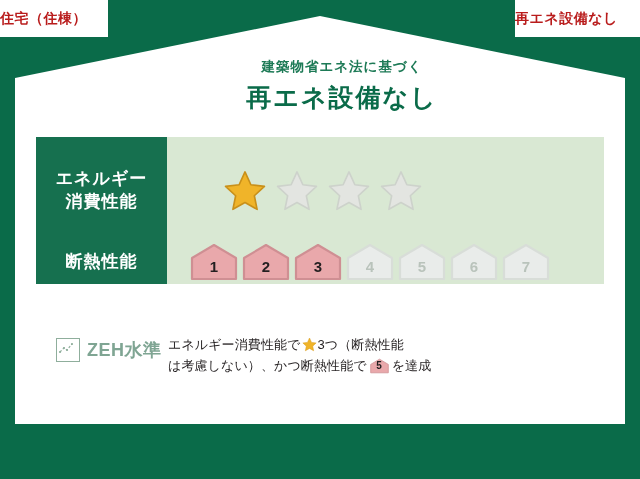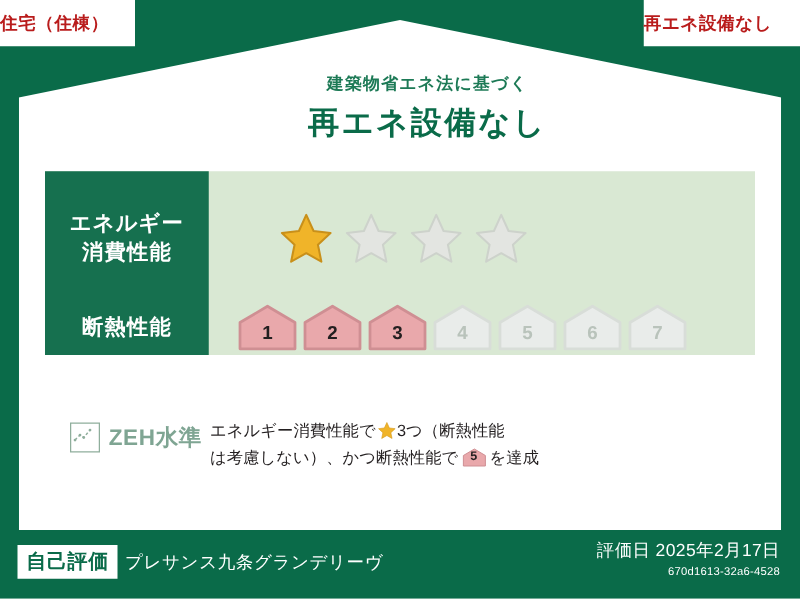--- a/index.html
+++ b/index.html
@@ -356,24 +356,14 @@
     </div>
     <div class="note-text">
       <span>エネルギー消費性能で</span><span class="inline-star"><svg width="15" height="15" viewBox="0 0 24 24">
             <polygon points="12,1.6 15.2,8.6 22.6,9.5 17.1,14.6 18.6,22 12,18.3 5.4,22 6.9,14.6 1.4,9.5 8.8,8.6" fill="#f0b429" stroke="#d79a1c" stroke-width="0.8"></polygon>
           </svg></span><span>3つ（断熱性能</span><br><span>は考慮しない）、かつ断熱性能で</span><span class="inline-chip"><svg width="21" height="16" viewBox="0 0 50 40">
             <polygon points="3,16 25,3 47,16 47,37 3,37" fill="#e9a8ab" stroke="#cf8f93" stroke-width="2"></polygon>
           </svg><span class="num">5</span></span><span>を達成</span>
     </div>
   </div>
 
-  <div class="footer">
-    <div class="footer-left">
-      <span class="self-eval">自己評価</span>
-      <span class="bldg-name">プレサンス九条グランデリーヴ</span>
-    </div>
-    <div class="footer-right">
-      <div class="eval-date">評価日 2025年2月17日</div>
-      <div class="eval-id">670d1613-32a6-4528</div>
-    </div>
-  </div>
 
 </div>
 
 </body></html>

